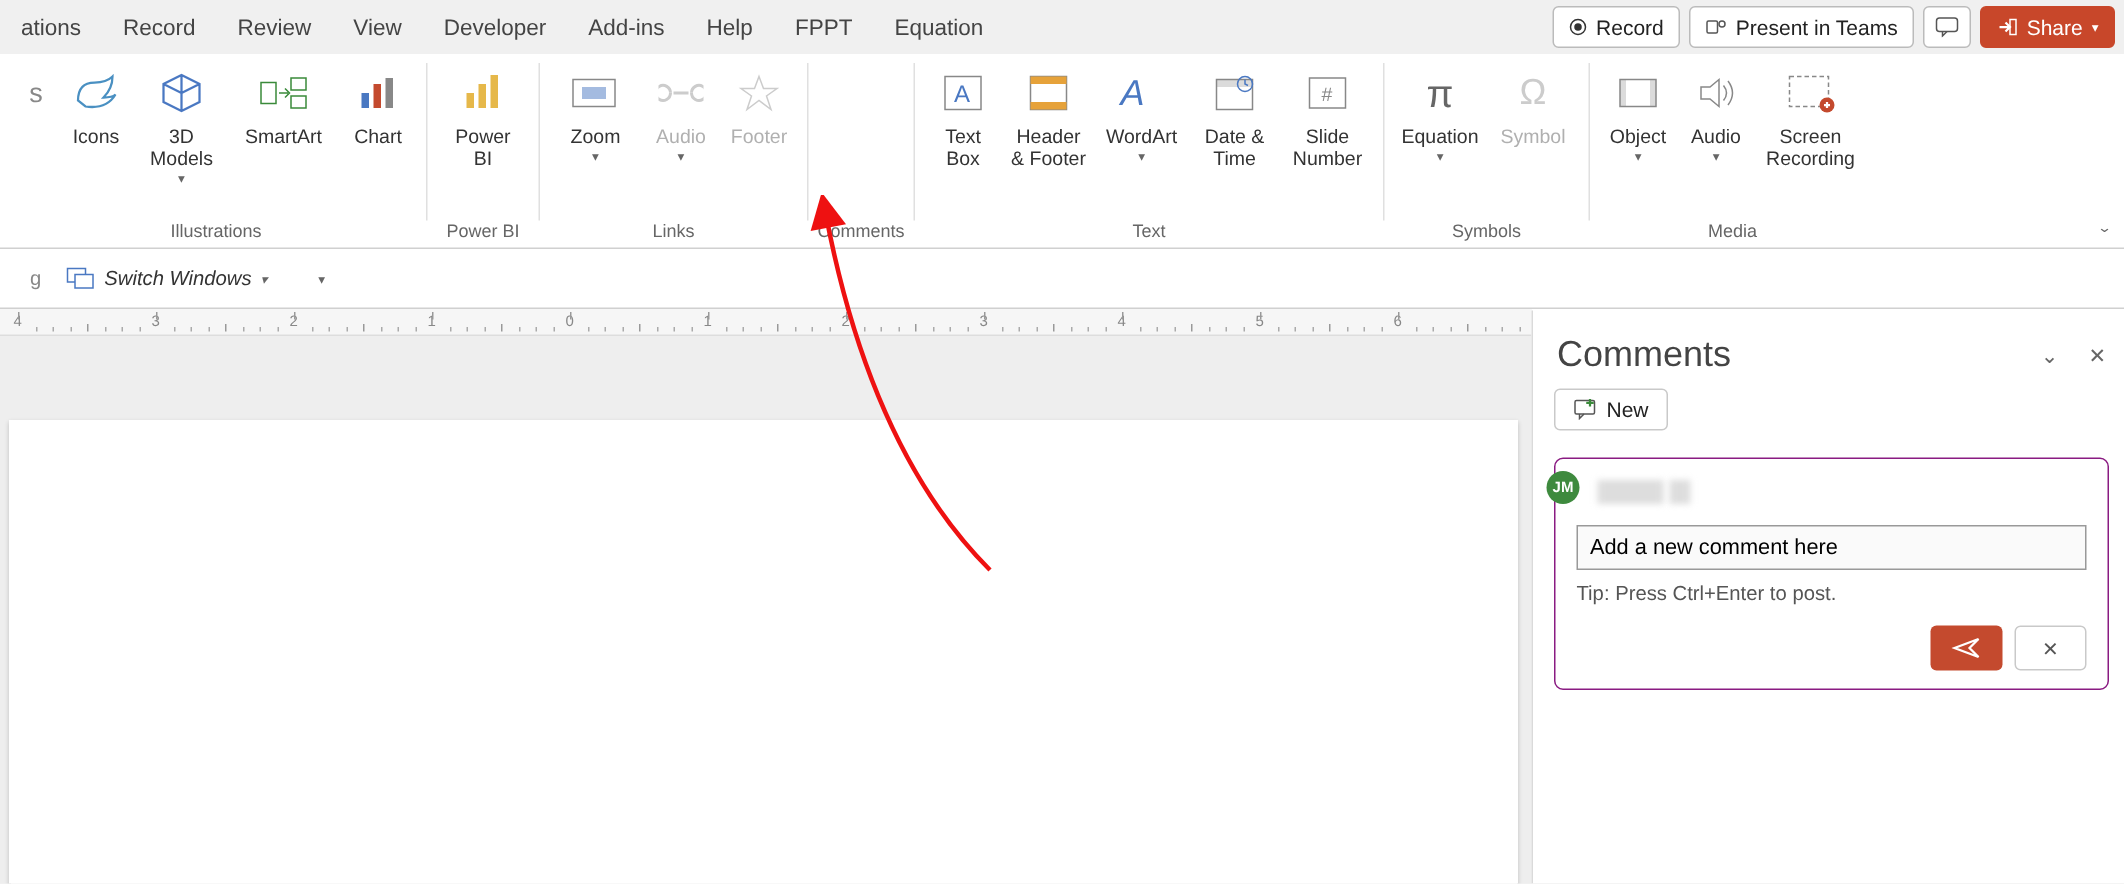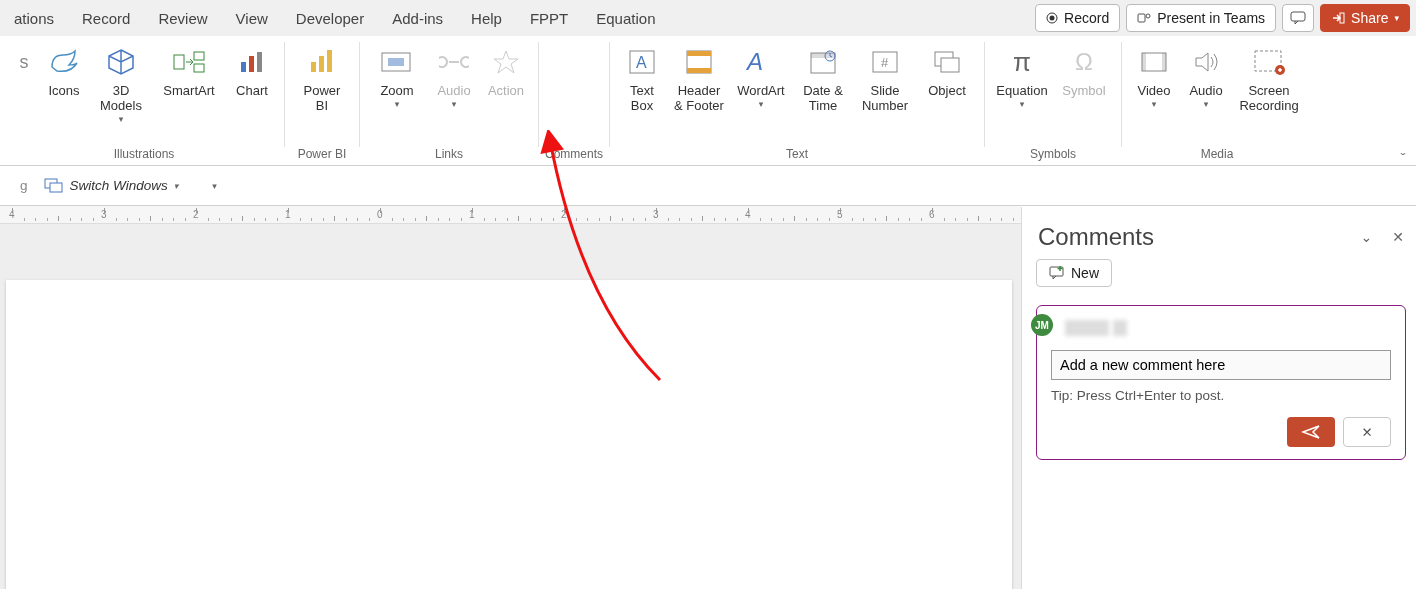--- a/index.html
+++ b/index.html
@@ -207,21 +207,21 @@
           </div>
         <div class="lbl">Audio</div>
         <span class="chev">▾</span>
       </div>
       <div class="ritem narrow disabled">
         <div class="icon">
             <svg width="28" height="26">
               <path d="M14 2 L17 10 L26 10 L19 15 L22 24 L14 18 L6 24 L9 15 L2 10 L11 10 Z" fill="none" stroke="#ccc"></path>
             </svg>
           </div>
-        <div class="lbl">Action</div>
+        <div class="lbl">Footer</div>
       </div>
     </div>
     <div class="group-label">Links</div>
   </div>
 
   <div class="sep"></div>
 
   <div class="group">
     <div class="group-label">Comments</div>
   </div>
@@ -275,29 +275,20 @@
       <div class="ritem">
         <div class="icon">
             <svg width="30" height="28">
               <rect x="3" y="4" width="24" height="20" fill="none" stroke="#888"></rect>
               <text x="11" y="19" font-size="13" fill="#888">#</text>
             </svg>
           </div>
         <div class="lbl" style="white-space:pre">Slide
 Number</div>
       </div>
-      <div class="ritem">
-        <div class="icon">
-            <svg width="30" height="26">
-              <rect x="3" y="3" width="18" height="14" fill="none" stroke="#888"></rect>
-              <rect x="9" y="9" width="18" height="14" fill="#fff" stroke="#888"></rect>
-            </svg>
-          </div>
-        <div class="lbl">Object</div>
-      </div>
     </div>
     <div class="group-label">Text</div>
   </div>
 
   <div class="sep"></div>
 
   <div class="group">
     <div class="group-items">
       <div class="ritem">
         <div class="icon">
@@ -321,21 +312,21 @@
   <div class="group">
     <div class="group-items">
       <div class="ritem narrow">
         <div class="icon">
             <svg width="30" height="26">
               <rect x="3" y="4" width="24" height="18" fill="none" stroke="#888"></rect>
               <rect x="3" y="4" width="4" height="18" fill="#888" opacity=".3"></rect>
               <rect x="23" y="4" width="4" height="18" fill="#888" opacity=".3"></rect>
             </svg>
           </div>
-        <div class="lbl">Video</div>
+        <div class="lbl">Object</div>
         <span class="chev">▾</span>
       </div>
       <div class="ritem narrow">
         <div class="icon">
             <svg width="28" height="26">
               <path d="M4 9 L10 9 L16 4 L16 22 L10 17 L4 17 Z" fill="none" stroke="#888"></path>
               <path d="M19 8 Q23 13 19 18 M22 5 Q28 13 22 21" fill="none" stroke="#888"></path>
             </svg>
           </div>
         <div class="lbl">Audio</div>

